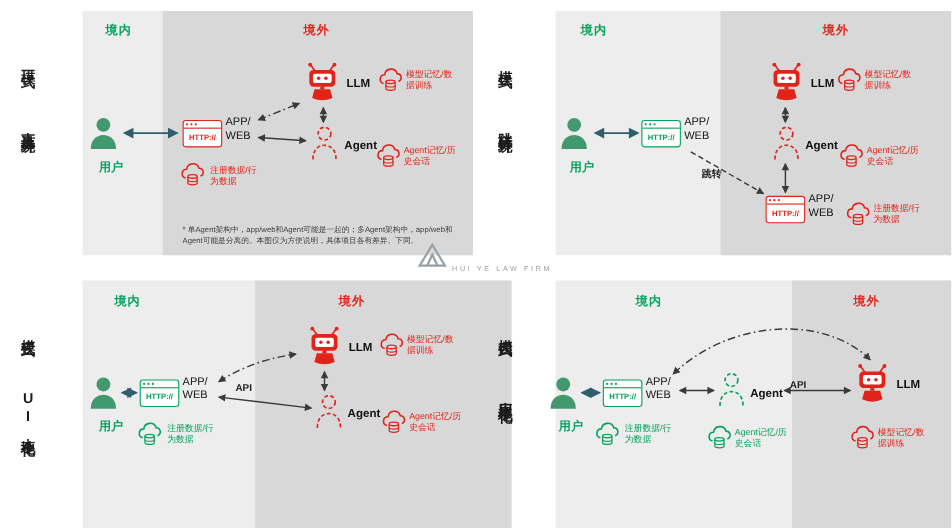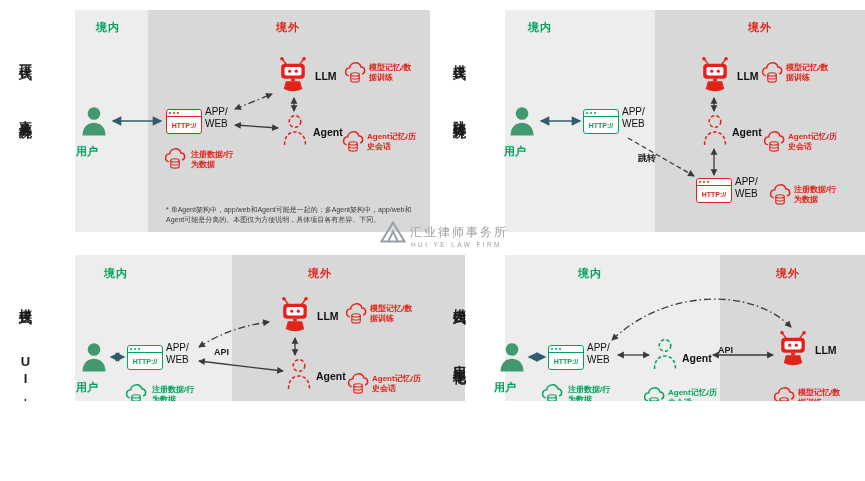--- a/index.html
+++ b/index.html
@@ -1,33 +1,33 @@
 <!DOCTYPE html>
 <html style="--green: #00A45C; --green-soft: #43996F; --red: #E2231A; --arrow-teal: #2F5D6E; --arrow-dark: #3A3A3A; --panel-light: #EDEDED; --panel-dark: #D8D8D8; --watermark-gray: #98A0A6;"><head>
 <meta charset="utf-8">
 <style>
   html,body{margin:0;padding:0;background:#fff;}
   body{font-family:"Liberation Sans","DejaVu Sans",sans-serif;color:#1a1a1a;}
-  #stage{position:relative;width:865px;height:401px;background:#fff;overflow:hidden;}
+  #stage{position:relative;width:865px;height:481px;background:#fff;overflow:hidden;}
   .abs{position:absolute;}
   .zone{position:absolute;}
   .zone.light{background:var(--panel-light,#EDEDED);}
   .zone.dark{background:var(--panel-dark,#D8D8D8);}
   .vlabel{position:absolute;writing-mode:vertical-lr;text-orientation:upright;
           font-size:13px;font-weight:600;letter-spacing:2px;color:#1c1c1c;}
   .zone-label{font-weight:bold;font-size:11px;letter-spacing:1px;}
   .green{color:var(--green,#00A45C);}
   .green-soft{color:var(--green-soft,#43996F);}
   .red{color:var(--red,#E2231A);}
   .gray{color:var(--watermark-gray,#98A0A6);}
-  .user-label{font-weight:bold;font-size:11px;width:36px;text-align:left;}
+  .user-label{font-weight:bold;font-size:11px;width:36px;text-align:right;}
   .name-label{font-weight:bold;font-size:10.5px;color:#111;}
   .app-label{font-weight:normal;font-size:10px;color:#111;line-height:1.18;}
   .app-label span{display:block;}
-  .caption{font-size:8px;line-height:1.3;font-weight:bold;}
+  .caption{font-size:8px;line-height:1.3;}
   .small-label{font-size:9px;font-weight:600;color:#222;}
   .footnote{font-size:7px;line-height:1.45;color:#3c3c3c;}
   .icon svg{display:block;}
   
   .browser{position:absolute;width:36px;height:25px;border:1.6px solid currentColor;
            border-radius:3px;background:#fff;display:flex;flex-direction:column;box-sizing:border-box;}
   .browser .bbar{height:6px;border-bottom:1.1px solid currentColor;display:flex;gap:1.5px;
                  align-items:center;padding:0 2px;}
   .browser .bbar i{width:2.4px;height:2.4px;border-radius:50%;background:currentColor;}
   .browser .btext{flex:1;display:flex;align-items:center;justify-content:center;
@@ -416,16 +416,15 @@
   </svg>
 </span>
   <div class="abs fg caption red" style="left:798px;top:388px;width:48px">模型记忆/数据训练</div>
 
   <span class="abs fg icon gray" style="left:380px;top:221px">
   <svg viewBox="0 0 26 22" width="26" height="22">
     <path d="M13 1.5 L24.5 20.5 H1.5 Z" fill="none" stroke="currentColor" stroke-width="2"></path>
     <path d="M8.2 20.5 L13 10.5 L17.8 20.5" fill="none" stroke="currentColor" stroke-width="2"></path>
   </svg>
 </span>
-  <div class="abs fg wm-cn gray" style="left:410px;top:224px">汇业律师事务所</div>
   <div class="abs fg wm-en gray" style="left:411px;top:241px">HUI YE LAW FIRM</div>
 
 </div>
 
 </body></html>

